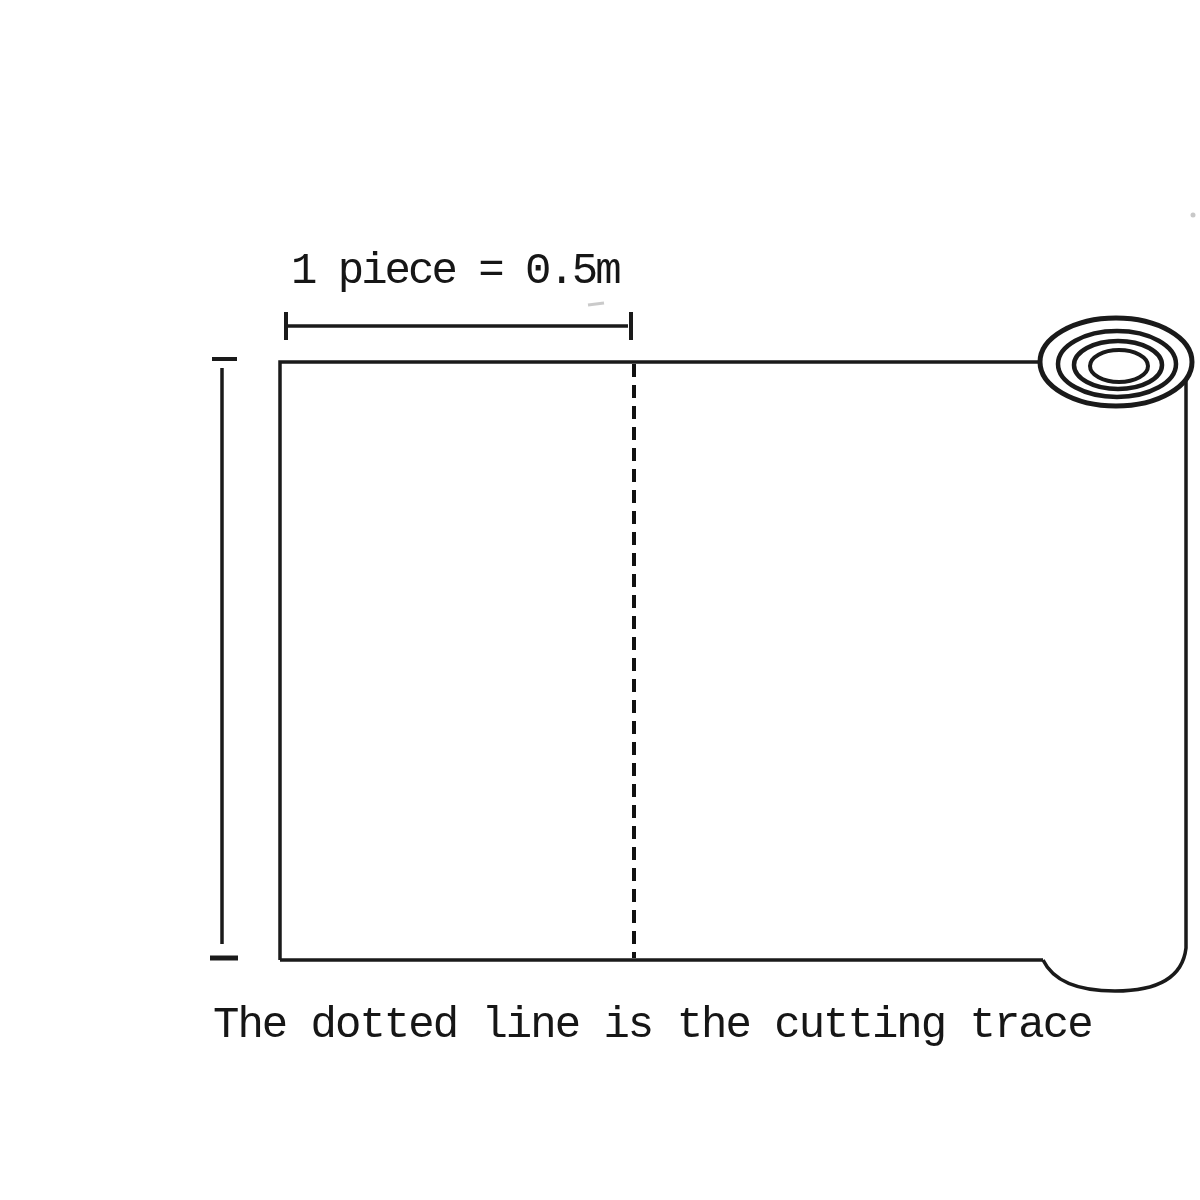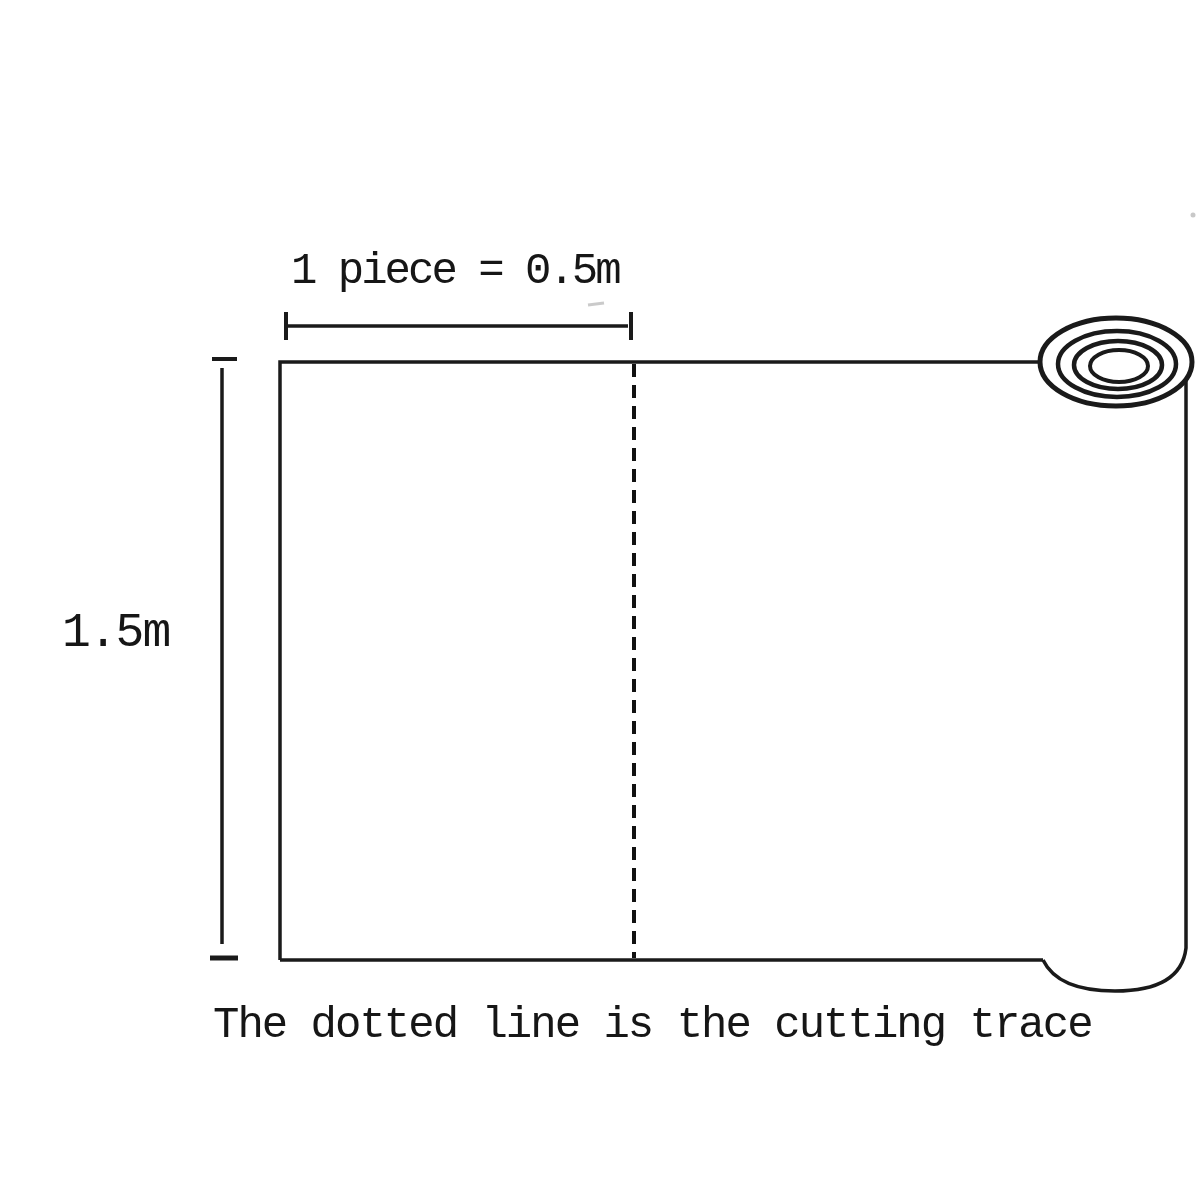--- a/index.html
+++ b/index.html
@@ -77,18 +77,17 @@
     <ellipse cx="1117" cy="364" rx="59" ry="33" fill="#ffffff" stroke="#1a1a1a" stroke-width="4.5"></ellipse>
     <ellipse cx="1118" cy="365" rx="44" ry="24" fill="#ffffff" stroke="#1a1a1a" stroke-width="4.5"></ellipse>
     <ellipse cx="1119" cy="366" rx="29" ry="16" fill="#ffffff" stroke="#1a1a1a" stroke-width="4"></ellipse>
 
     <line x1="588" y1="305" x2="604" y2="303" stroke="#b5b5b5" stroke-width="3" opacity="0.7"></line>
     <circle cx="1193" cy="215" r="2.5" fill="#9a9a9a" opacity="0.55"></circle>
   </svg>
 
   <div class="lbl lbl-top">1 piece = 0.5m</div>
 
-  <div class="lbl lbl-height">1.5m</div>
 
 
   <div class="lbl lbl-caption">The dotted line is the cutting trace</div>
 
 </div>
 
 </body></html>

